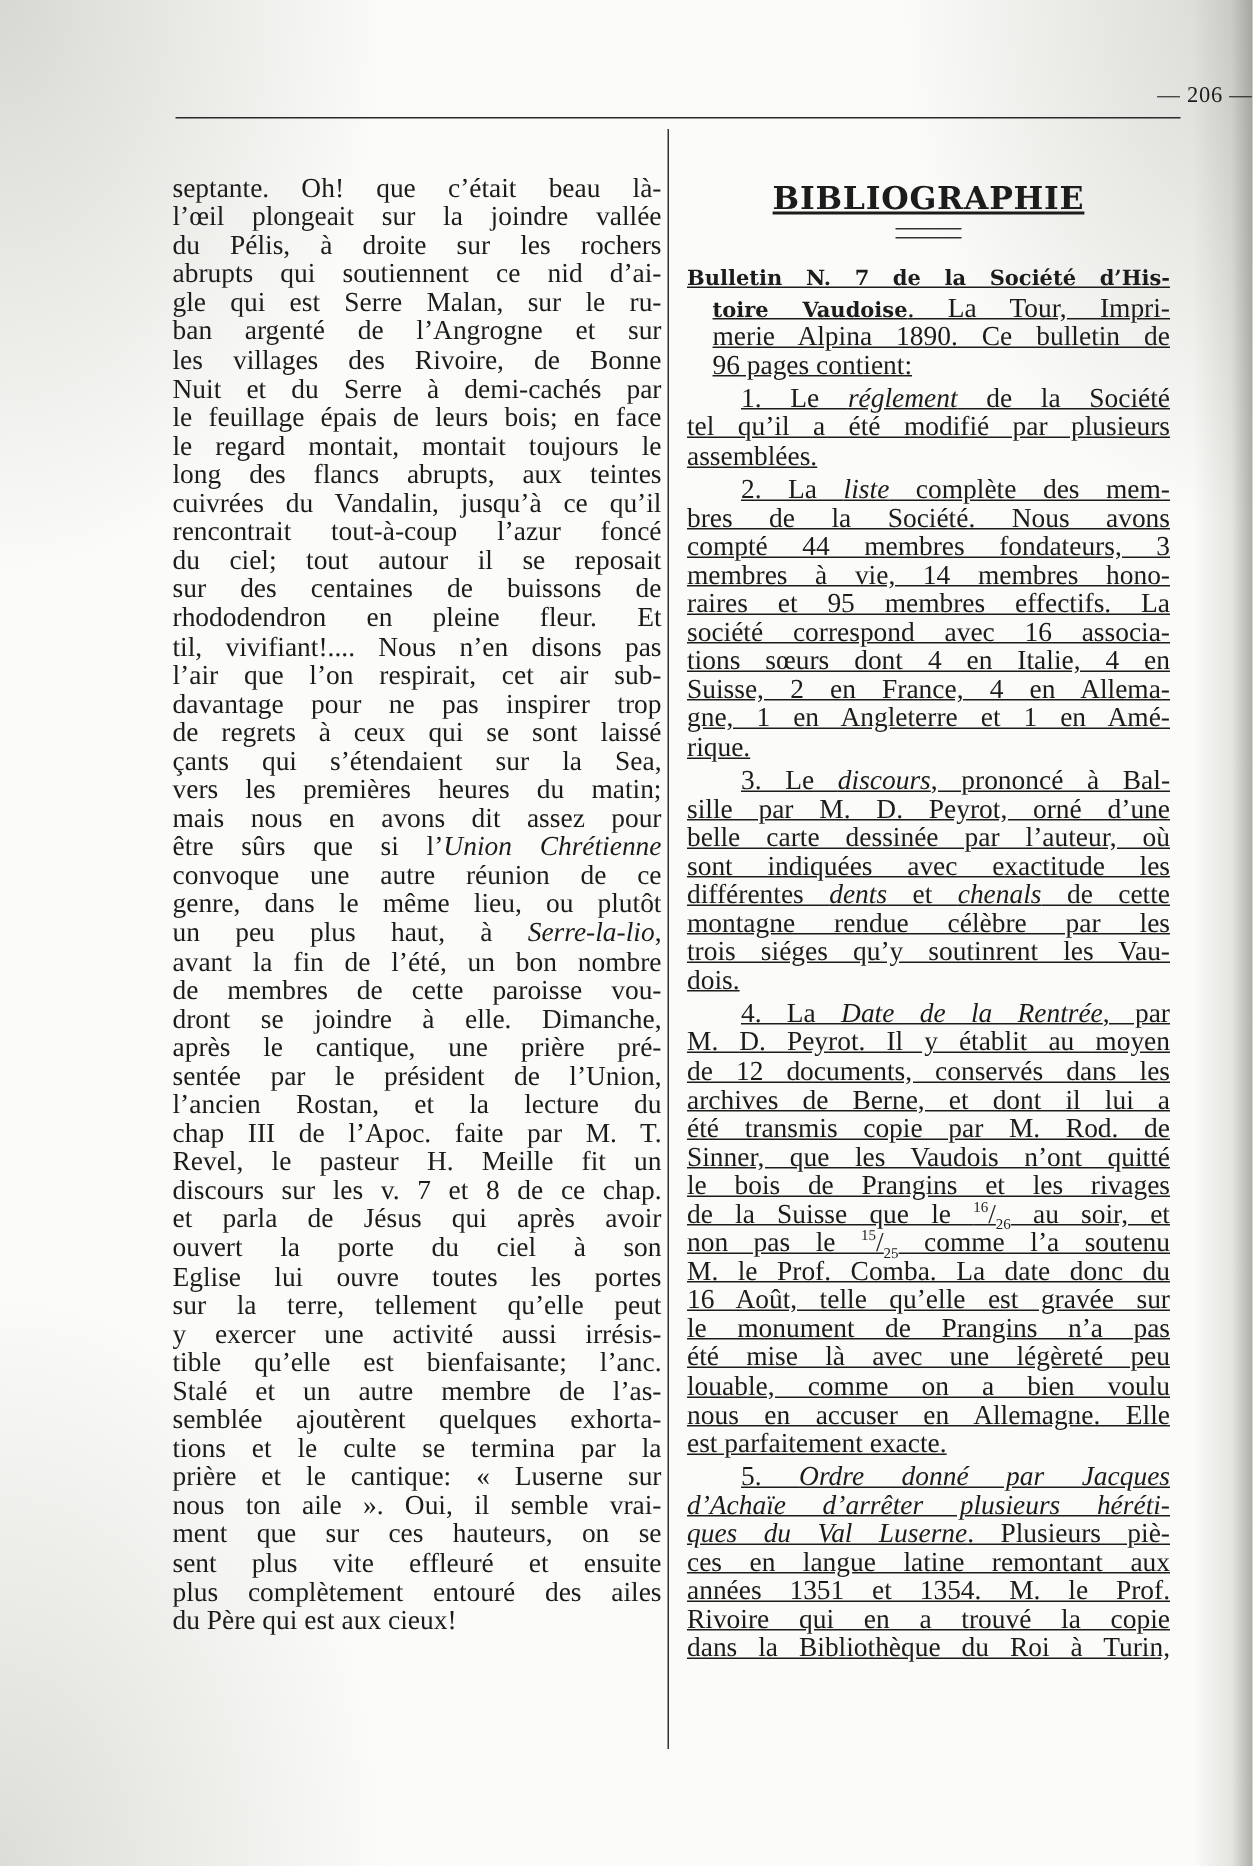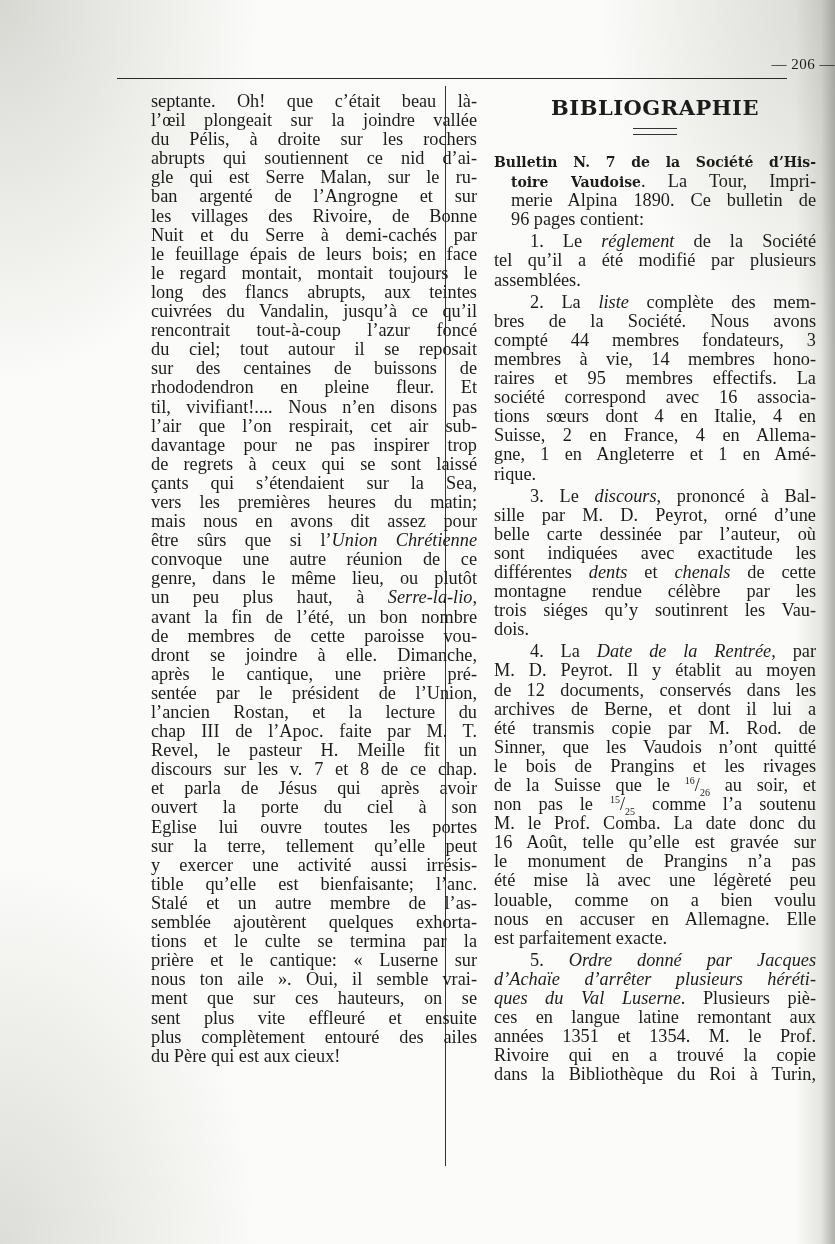--- a/index.html
+++ b/index.html
@@ -25,26 +25,26 @@
   }
   .header-rule {
     position: absolute; top: 78px; left: 117px; width: 670px; height: 0;
     border-top: 1.5px solid #2a2a2a;
   }
   .col-divider {
     position: absolute; left: 445px; top: 86px; height: 1080px; width: 0;
     border-left: 1.5px solid #333;
   }
   .column {
-    position: absolute; top: 92px;
+    position: absolute; top: 116px;
     font-family: "Liberation Serif", serif;
-    font-size: 18.3px; line-height: 19.1px; margin-left: 36px;
+    font-size: 18.3px; line-height: 19.1px;
   }
   .col-left { left: 115px; width: 326px; }
-  .col-right { left: 458px; width: 322px; }
+  .col-right { left: 458px; width: 322px; text-decoration: underline; }
   .line { display: block; white-space: nowrap; text-align: justify; text-align-last: justify; height: 19.1px; }
   .line.last { text-align-last: left; }
   .line.indent { padding-left: 36px; }
   .line.hang { padding-left: 17px; }
   .section-title {
     display: block; text-align: center; font-weight: bold;
     font-family: "DejaVu Serif", serif; font-size: 21px; letter-spacing: 0.5px;
     margin: 2px 0 6px 0; height: 28px; line-height: 28px;
   }
   .title-rule {

